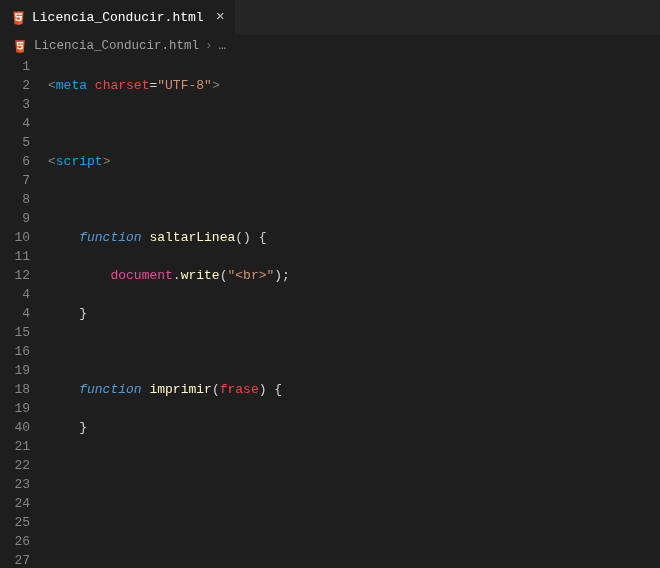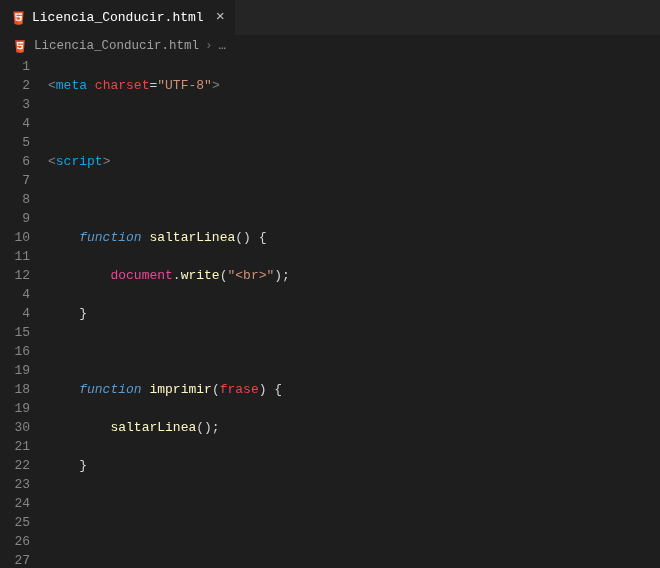--- a/index.html
+++ b/index.html
@@ -128,40 +128,39 @@
       <div>10</div>
       <div>11</div>
       <div>12</div>
       <div>4</div>
       <div>4</div>
       <div>15</div>
       <div>16</div>
       <div>19</div>
       <div>18</div>
       <div>19</div>
-      <div>30</div>
+      <div>40</div>
       <div>21</div>
       <div>22</div>
       <div>23</div>
       <div>24</div>
       <div>25</div>
       <div>26</div>
       <div>27</div>
     </div>
   <div class="code">
 <div class="line"><span class="p">&lt;</span><span class="tg">meta</span> <span class="at">charset</span><span class="op">=</span><span class="st">"UTF-8"</span><span class="p">&gt;</span></div>
 <div class="line"></div>
 <div class="line"><span class="p">&lt;</span><span class="tg">script</span><span class="p">&gt;</span></div>
 <div class="line"></div>
 <div class="line">    <span class="kw">function</span> <span class="fn">saltarLinea</span><span class="op">() {</span></div>
 <div class="line">        <span class="ob">document</span><span class="op">.</span><span class="fn">write</span><span class="op">(</span><span class="st">"&lt;br&gt;"</span><span class="op">);</span></div>
 <div class="line">    <span class="op">}</span></div>
 <div class="line"></div>
 <div class="line">    <span class="kw">function</span> <span class="fn">imprimir</span><span class="op">(</span><span class="at">frase</span><span class="op">) {</span></div>
-<div class="line">        <span class="fn">saltarLinea</span><span class="op">();</span></div>
 <div class="line">    <span class="op">}</span></div>
 <div class="line"></div>
 
 
 
 
 
 
 
 

